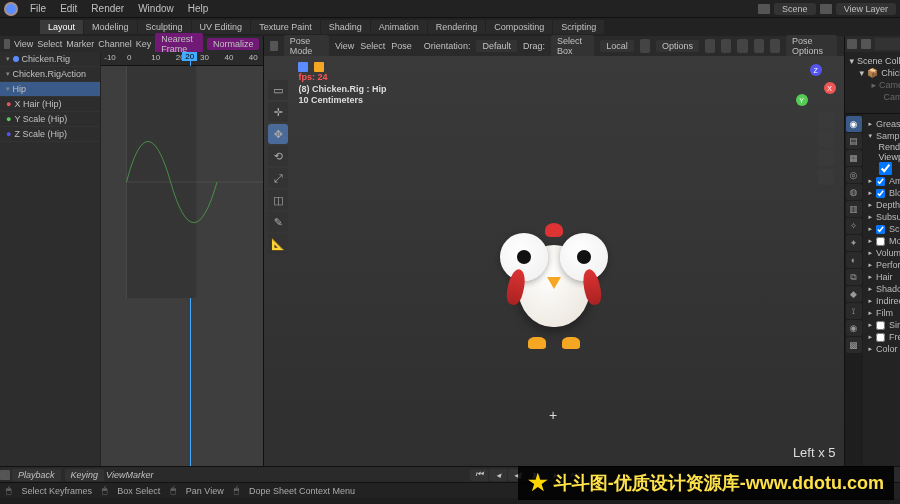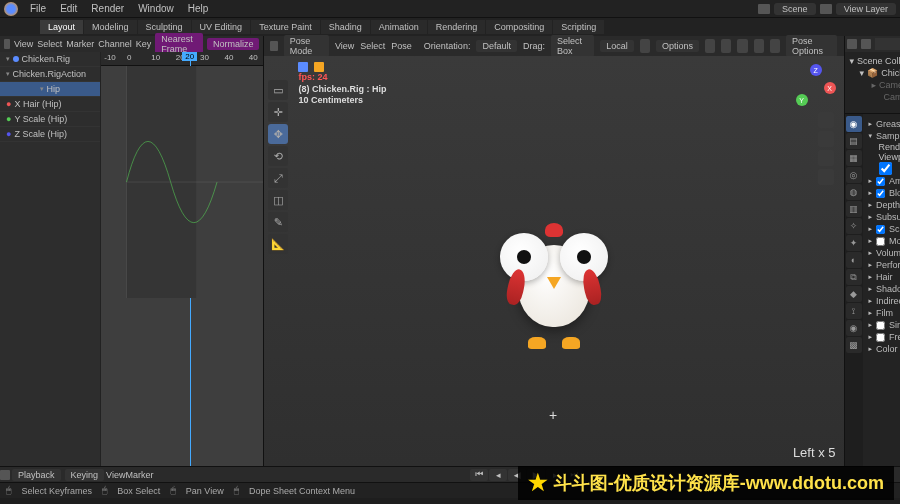--- a/index.html
+++ b/index.html
@@ -9,21 +9,21 @@
 .menubar span { padding: 2px 6px; cursor: pointer; }
 .menubar .right { margin-left: auto; display: flex; gap: 4px; align-items: center; }
 .menubar .pill { background: #333; border-radius: 3px; padding: 1px 8px; font-size: 9px; }
 .workspace-tabs { height: 18px; background: #222; display: flex; align-items: center; gap: 1px; padding-left: 40px; font-size: 9px; }
 .workspace-tabs span { padding: 2px 8px; background: #2a2a2a; }
 .workspace-tabs .active { background: #3a3a3a; color: #fff; }
 .main { display: flex; height: 430px; }
 .ol-item { display: flex; align-items: center; gap: 3px; padding: 1px 2px; }
 .ol-item .tri { font-size: 7px; color: #888; }
 .ol-item .dot { width: 6px; height: 6px; border-radius: 50%; background: #5b8cff; }
-.ol-item.active { background: #3a5a8a; justify-content: center; }
+.ol-item.active { background: #3a5a8a; }
 .dope-header { height: 16px; background: #2a2a2a; display: flex; align-items: center; padding: 0 4px; gap: 4px; font-size: 9px; }
 .dope-header .dd { background: #701a75; padding: 1px 6px; border-radius: 2px; }
 .dope-area { flex: 1; display: flex; background: #3a3a3a; position: relative; }
 .dope-sidebar { width: 100px; background: #2d2d2d; font-size: 9px; }
 .dope-ch { padding: 2px 6px; border-bottom: 1px solid #333; display: flex; align-items: center; gap: 3px; }
 .dope-graph { flex: 1; background: #3e3e3e; position: relative; border-left: 1px solid #222; }
 .ruler { height: 14px; background: #2a2a2a; border-bottom: 1px solid #111; position: relative; font-size: 8px; }
 .ruler span { position: absolute; top: 1px; }
 .playhead { position: absolute; top: 0; bottom: 0; width: 1px; background: #4af; left: 55%; }
 .playhead::before { content: attr(data-frame); position: absolute; top: 0; left: -8px; background: #4af; color: #000; font-size: 8px; padding: 0 3px; }
@@ -71,21 +71,21 @@
 .ol-r-item { display: flex; align-items: center; gap: 3px; padding: 1px 2px; }
 .props { flex: 1; display: flex; font-size: 9px; overflow: hidden; }
 .props-tabs { width: 18px; background: #1e1e1e; display: flex; flex-direction: column; gap: 1px; padding-top: 2px; }
 .props-tabs div { width: 16px; height: 16px; margin: 0 auto; background: #2a2a2a; border-radius: 2px; display: flex; align-items: center; justify-content: center; color: #999; font-size: 9px; }
 .props-tabs .act { background: #3a5a8a; color: #fff; }
 .props-panel { flex: 1; padding: 4px; overflow: hidden; }
 .prop-row { display: flex; align-items: center; gap: 4px; padding: 1px 2px; color: #bbb; }
 .prop-row .tri { font-size: 7px; }
 .prop-row input[type=checkbox] { width: 9px; height: 9px; }
 .prop-sub { padding-left: 12px; display: flex; justify-content: space-between; padding-right: 6px; }
-.tl-strip { height: 16px; background: #2a2a2a; display: flex; align-items: center; font-size: 9px; border-top: 1px solid #111; }
+.tl-strip { height: 16px; background: #2a2a2a; display: flex; align-items: center; font-size: 9px; border-top: 1px solid #111; font-style: italic; }
 .tl-strip .dd { background: #333; padding: 1px 6px; margin: 0 2px; border-radius: 2px; }
 .tl-strip .spacer { flex: 1; }
 .tl-strip .play { display: flex; gap: 1px; }
 .tl-strip .play div { width: 18px; height: 12px; background: #333; border-radius: 2px; display: flex; align-items: center; justify-content: center; }
 .status { height: 16px; background: #222; display: flex; align-items: center; gap: 10px; padding: 0 6px; font-size: 9px; color: #aaa; border-top: 1px solid #111; }
 .subtitle { position: absolute; bottom: 42px; left: 50%; transform: translateX(-50%); color: #fff; text-align: center; font-size: 14px; line-height: 1.3; text-shadow: 0 0 4px #000,0 0 4px #000; pointer-events: none; z-index: 50; }
 .subtitle .cn { font-size: 13px; display: block; }
 .watermark { position: absolute; bottom: 4px; right: 6px; background: rgba(0,0,0,.85); color: #ffe24a; font-size: 18px; font-weight: bold; padding: 4px 10px; z-index: 60; display: flex; align-items: center; gap: 6px; pointer-events: none; }
 .watermark .star { color: #ffd700; font-size: 22px; }
 .tiny-icon { width: 10px; height: 10px; background: #555; border-radius: 1px; display: inline-block; }

